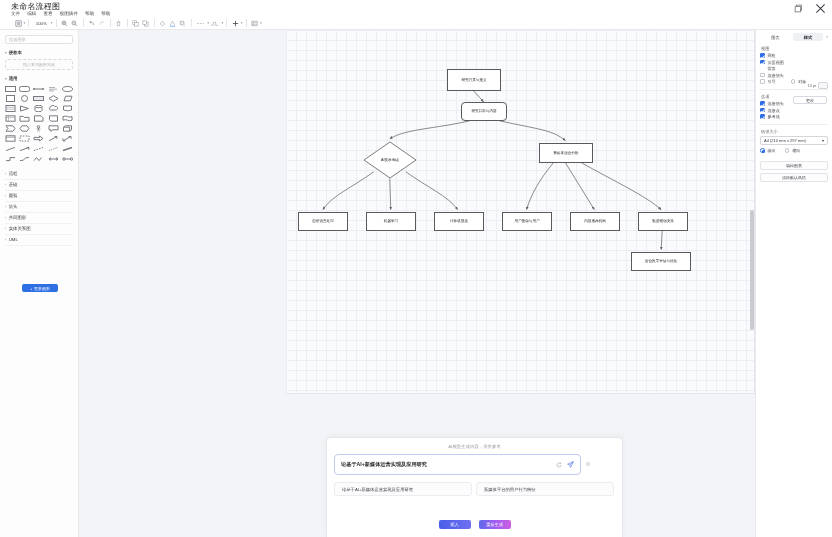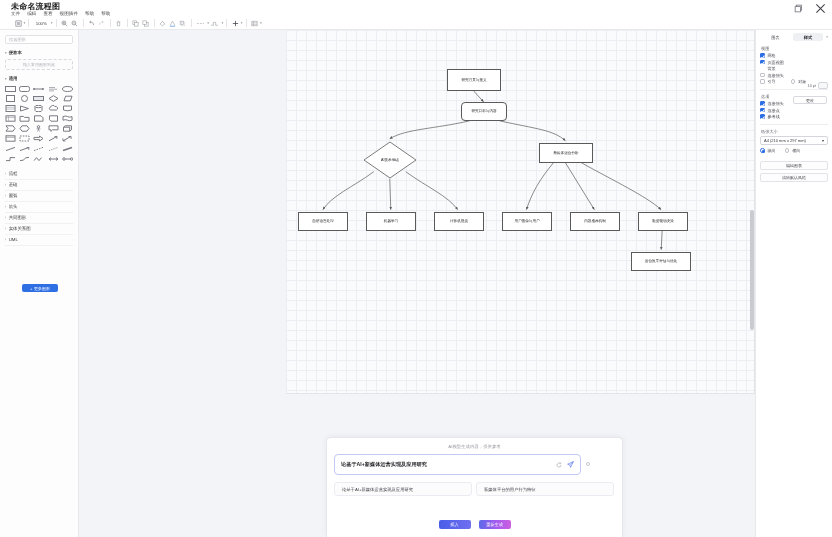--- a/index.html
+++ b/index.html
@@ -15,21 +15,21 @@
   }
   .app { position: relative; width: 832px; height: 537px; }
 
   
   .titlebar {
     position: absolute; left: 0; top: 0; width: 832px; height: 17px;
     background: #ffffff;
   }
   .doc-title {
     position: absolute; left: 11px; top: 1px;
-    font-size: 8px; font-weight: 700; color: #1a1a1a; letter-spacing: .2px;
+    font-size: 8px; font-weight: 400; color: #1a1a1a; letter-spacing: .2px;
   }
   .menubar {
     position: absolute; left: 11px; top: 11px;
     display: flex; gap: 7px;
   }
   .menu-item { font-size: 4.6px; color: #4a4a4a; cursor: pointer; white-space: nowrap; }
 
   .win-ctrls { position: absolute; right: 6px; top: 3px; display: flex; gap: 11px; align-items: center; }
   .win-btn { width: 11px; height: 11px; display: flex; align-items: center; justify-content: center; cursor: pointer; }
   .win-btn svg { display: block; }

